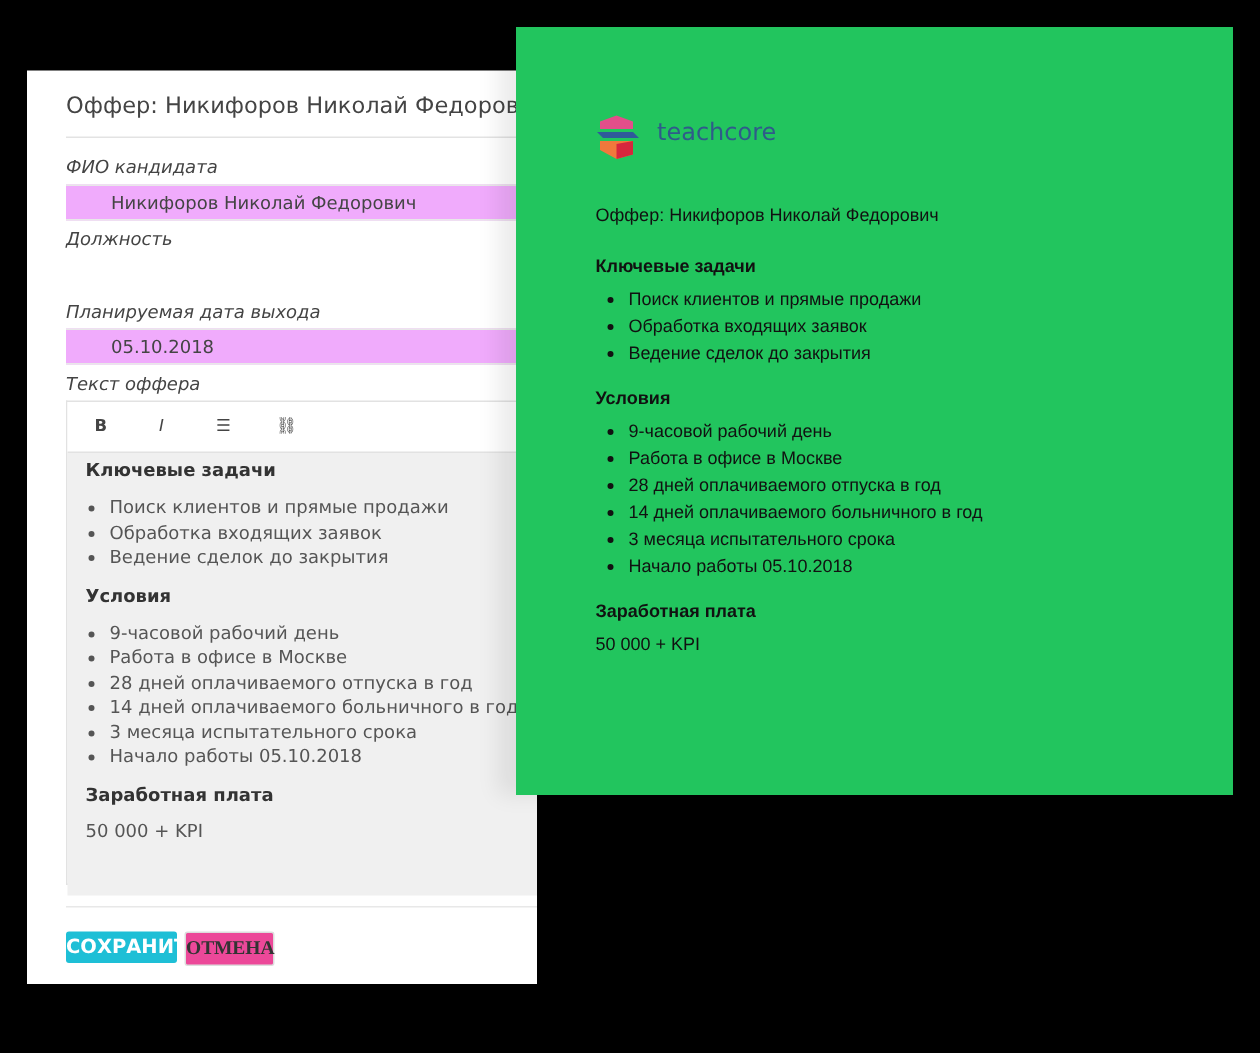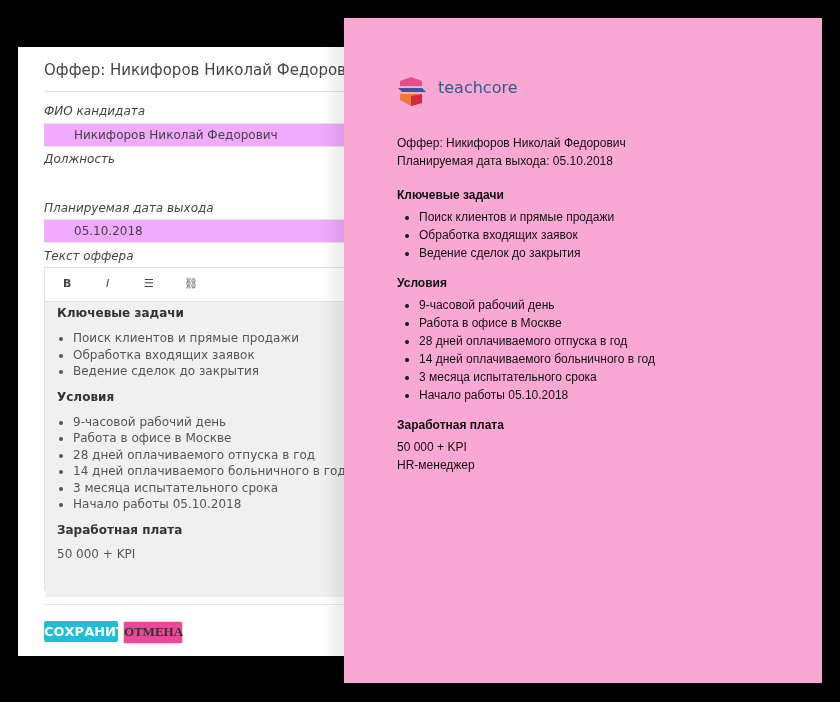--- a/index.html
+++ b/index.html
@@ -14,21 +14,21 @@
   .tb{position:absolute;top:9px;font-size:11px;color:#444;}
   .body{background:#f0f0f0;height:287px;padding:4px 12px;font-size:12px;color:#555;}
   .body h4{margin:0 0 10px 0;font-size:12px;color:#333;font-weight:bold;}
   .body ul{margin:0 0 10px 0;padding-left:16px;}
   .body li{line-height:16.5px;white-space:nowrap;}
   .body p{margin:0;}
   .foot-hr{position:absolute;left:26px;right:0;top:557px;border-top:1px solid #e8e8e8;}
   .btn{position:absolute;top:574px;height:21px;font-size:13px;font-weight:bold;line-height:21px;text-align:center;border-radius:2px;}
   .save{left:26px;width:74px;background:#1ebfd6;color:#fff;}
   .cancel{left:105px;width:58px;background:#ec4899;color:#333;border:1px solid #ddd;line-height:19px;font-family:Liberation Serif, serif;}
-  .right{position:absolute;left:344px;top:18px;width:478px;height:665px;background:#f9a8d4;box-shadow:-12px 0 14px rgba(0,0,0,0.08);color:#111;font-size:12px;}
+  .right{position:absolute;left:344px;top:18px;width:478px;height:512px;background:#22c55e;box-shadow:-12px 0 14px rgba(0,0,0,0.08);color:#111;font-size:12px;}
   .logo{position:absolute;left:52px;top:58px;}
   .brand{position:absolute;left:94px;top:60px;font-size:16px;color:#2f5b8a;font-family:"DejaVu Sans",sans-serif;}
   .doc{position:absolute;left:53px;top:116px;width:400px;}
   .doc .l{line-height:18px;white-space:nowrap;}
   .doc h4{margin:12px 0 4px 0;font-size:12px;font-weight:bold;line-height:18px;}
   .doc ul{margin:0;padding-left:22px;}
   .doc li{line-height:18px;white-space:nowrap;}
 </style>
 </head>
 <body>
@@ -83,33 +83,31 @@
 <div class="right">
   <svg class="logo" width="30" height="30" viewBox="0 0 30 30">
     <polygon points="4,5 15,1 26,5 26,10 4,10" fill="#e34f8a"></polygon>
     <polygon points="2,12 26,12 30,16 6,16" fill="#2f5b9a"></polygon>
     <polygon points="4,18 26,18 26,27 15,30 4,24" fill="#f0783c"></polygon>
     <polygon points="15,20 26,18 26,27 15,30" fill="#d7263d"></polygon>
   </svg>
   <div class="brand">teachcore</div>
   <div class="doc">
     <div class="l">Оффер: Никифоров Николай Федорович</div>
-    <div class="l">Планируемая дата выхода: 05.10.2018</div>
     <h4 style="margin-top:16px">Ключевые задачи</h4>
     <ul>
       <li>Поиск клиентов и прямые продажи</li>
       <li>Обработка входящих заявок</li>
       <li>Ведение сделок до закрытия</li>
     </ul>
     <h4>Условия</h4>
     <ul>
       <li>9-часовой рабочий день</li>
       <li>Работа в офисе в Москве</li>
       <li>28 дней оплачиваемого отпуска в год</li>
       <li>14 дней оплачиваемого больничного в год</li>
       <li>3 месяца испытательного срока</li>
       <li>Начало работы 05.10.2018</li>
     </ul>
     <h4>Заработная плата</h4>
     <div class="l">50 000 + KPI</div>
-    <div class="l">HR-менеджер</div>
   </div>
 </div>
 
 </body></html>

